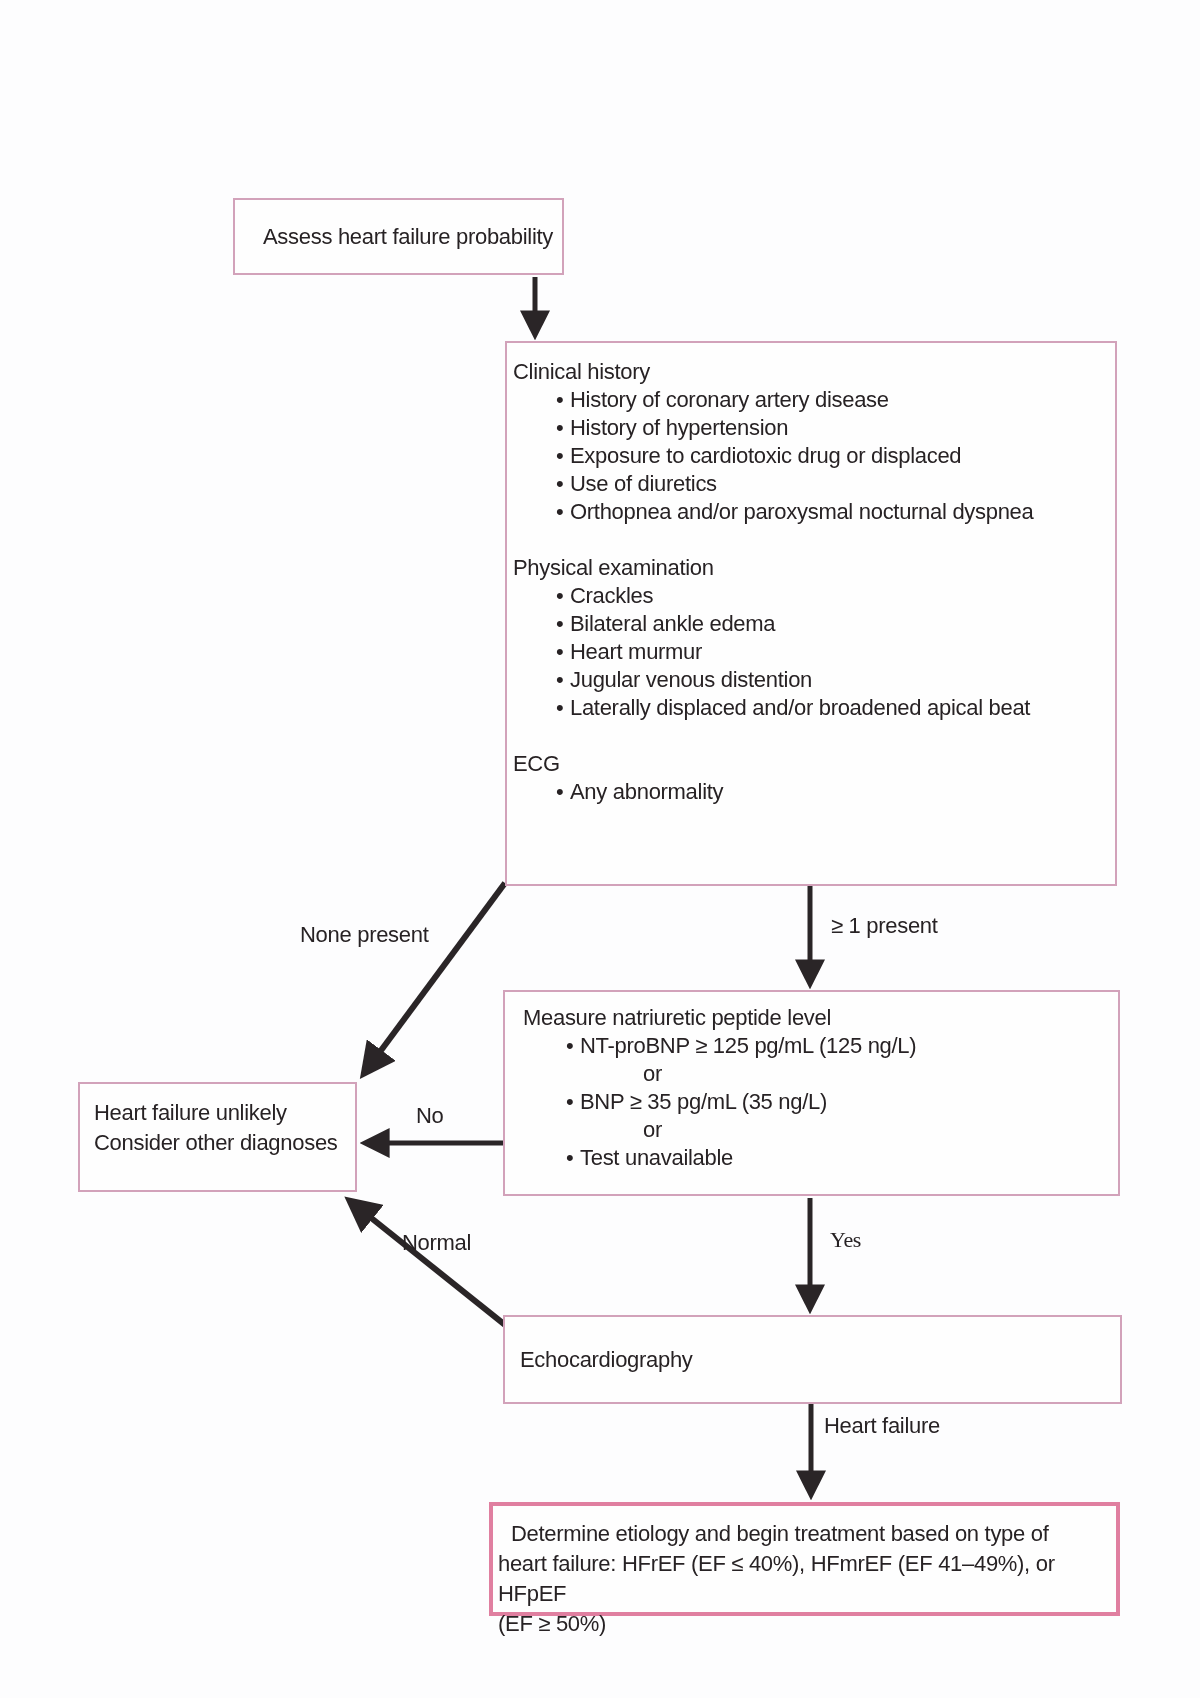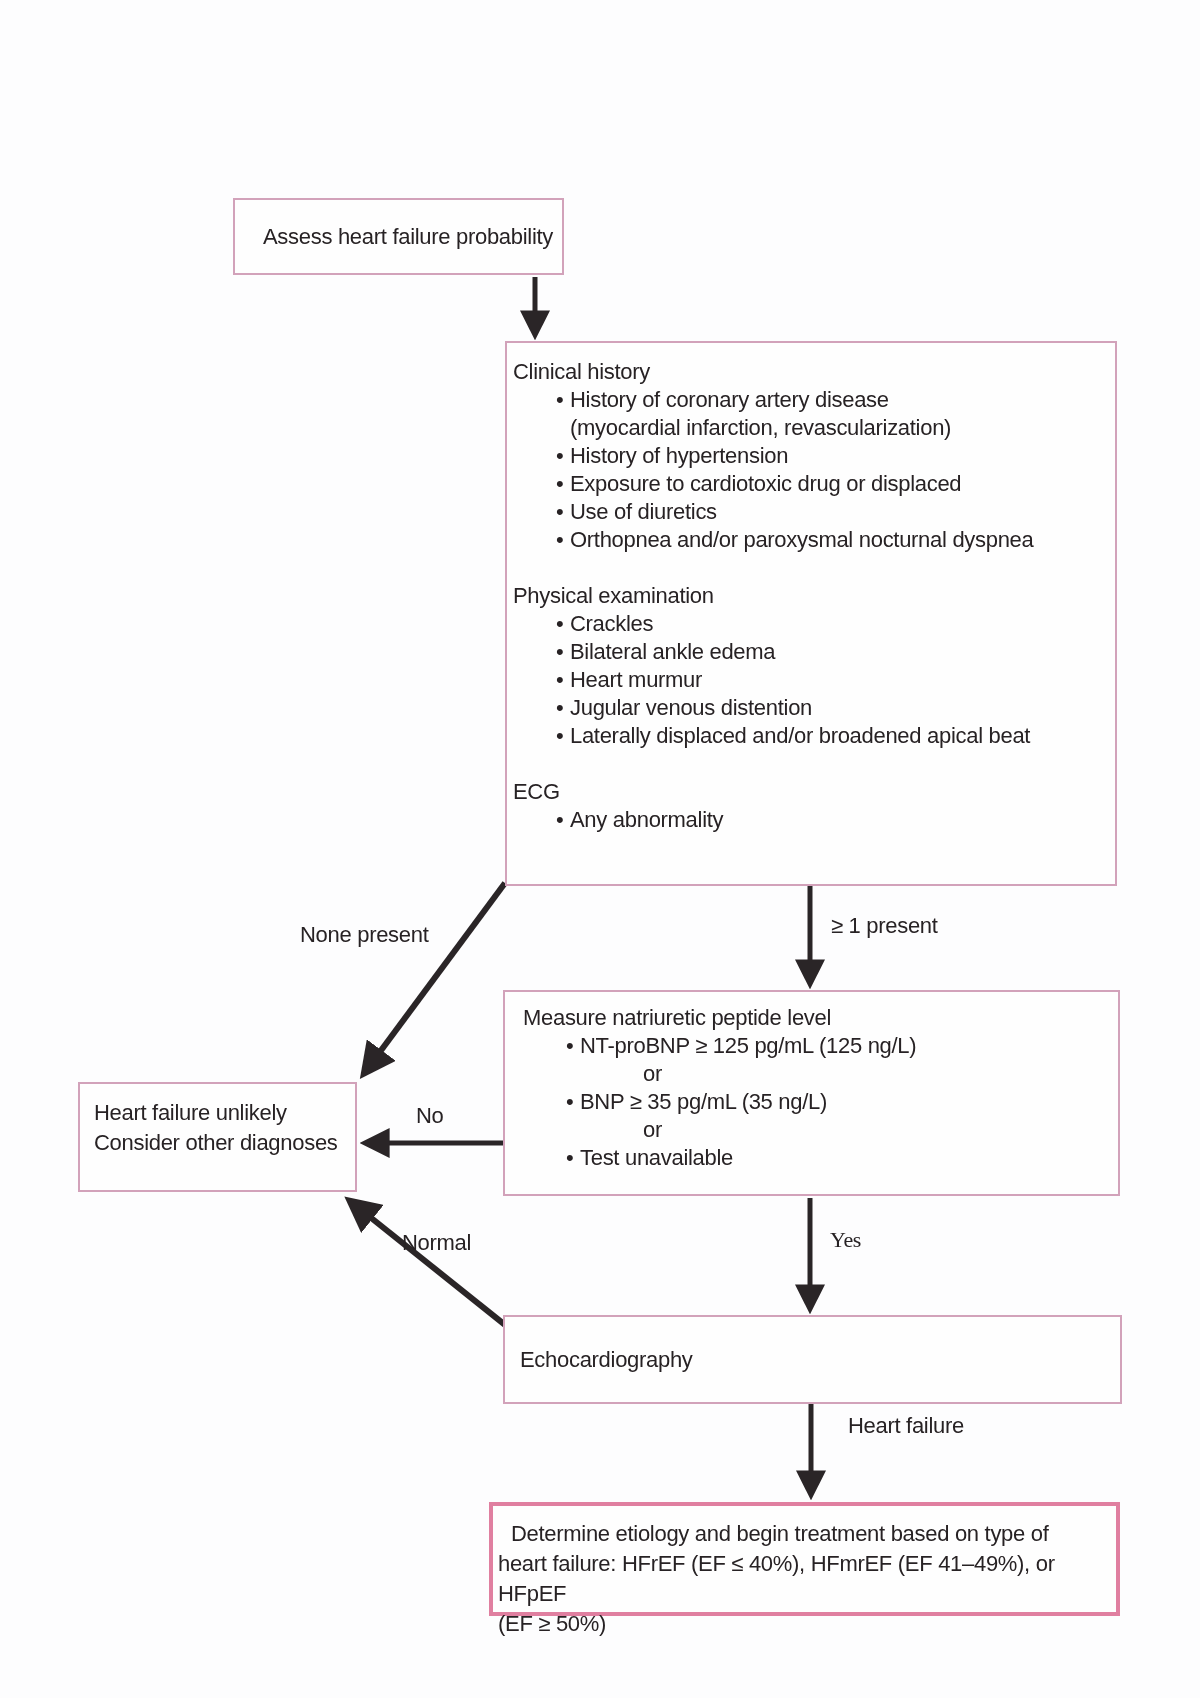--- a/index.html
+++ b/index.html
@@ -24,21 +24,21 @@
   .li{position:relative;padding-left:57px;}
   .li.b::before{content:"\2022";position:absolute;left:43px;top:0;}
   .li.or{padding-left:120px;}
   .indent-first{text-indent:13px;}
   .edge-label{position:absolute;font-size:22px;white-space:nowrap;}
   #lbl-none{left:300px;top:922px;}
   #lbl-ge1{left:831px;top:913px;}
   #lbl-no{left:416px;top:1103px;}
   #lbl-normal{left:402px;top:1230px;}
   #lbl-yes{left:830px;top:1227px;font-family:Liberation Serif, serif;}
-  #lbl-hf{left:848px;top:1413px;}
+  #lbl-hf{left:824px;top:1413px;}
   svg.arrows{position:absolute;left:0;top:0;pointer-events:none;}
 </style>
 </head>
 <body>
 
 <div class="canvas">
 
   <svg class="arrows" width="1200" height="1698" viewBox="0 0 1200 1698">
     <defs>
       <marker id="ah" viewBox="0 0 10 10" refX="6.2" refY="5" markerWidth="6" markerHeight="6" orient="auto">
@@ -55,21 +55,20 @@
   </svg>
 
   <div class="node" id="assess">
     <span>Assess heart failure probability</span>
   </div>
 
   <div class="node" id="criteria">
     <div class="section">
       <div>Clinical history</div>
       <div class="li b">History of coronary artery disease</div>
-      <div class="li">(myocardial infarction, revascularization)</div>
       <div class="li b">History of hypertension</div>
       <div class="li b">Exposure to cardiotoxic drug or displaced</div>
       <div class="li b">Use of diuretics</div>
       <div class="li b">Orthopnea and/or paroxysmal nocturnal dyspnea</div>
     </div>
     <div class="section">
       <div>Physical examination</div>
       <div class="li b">Crackles</div>
       <div class="li b">Bilateral ankle edema</div>
       <div class="li b">Heart murmur</div>

